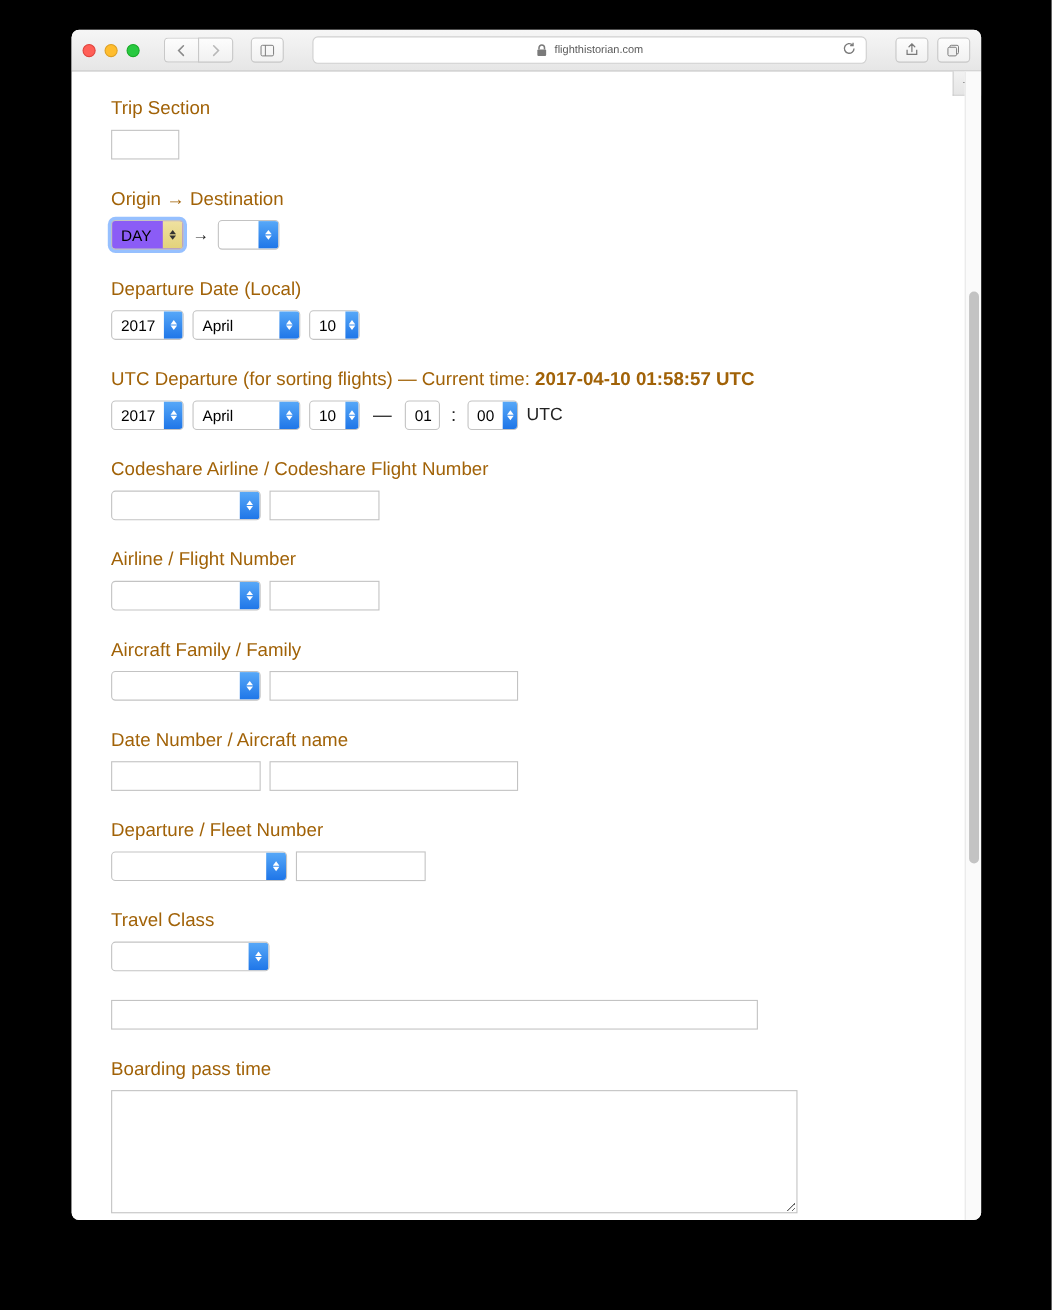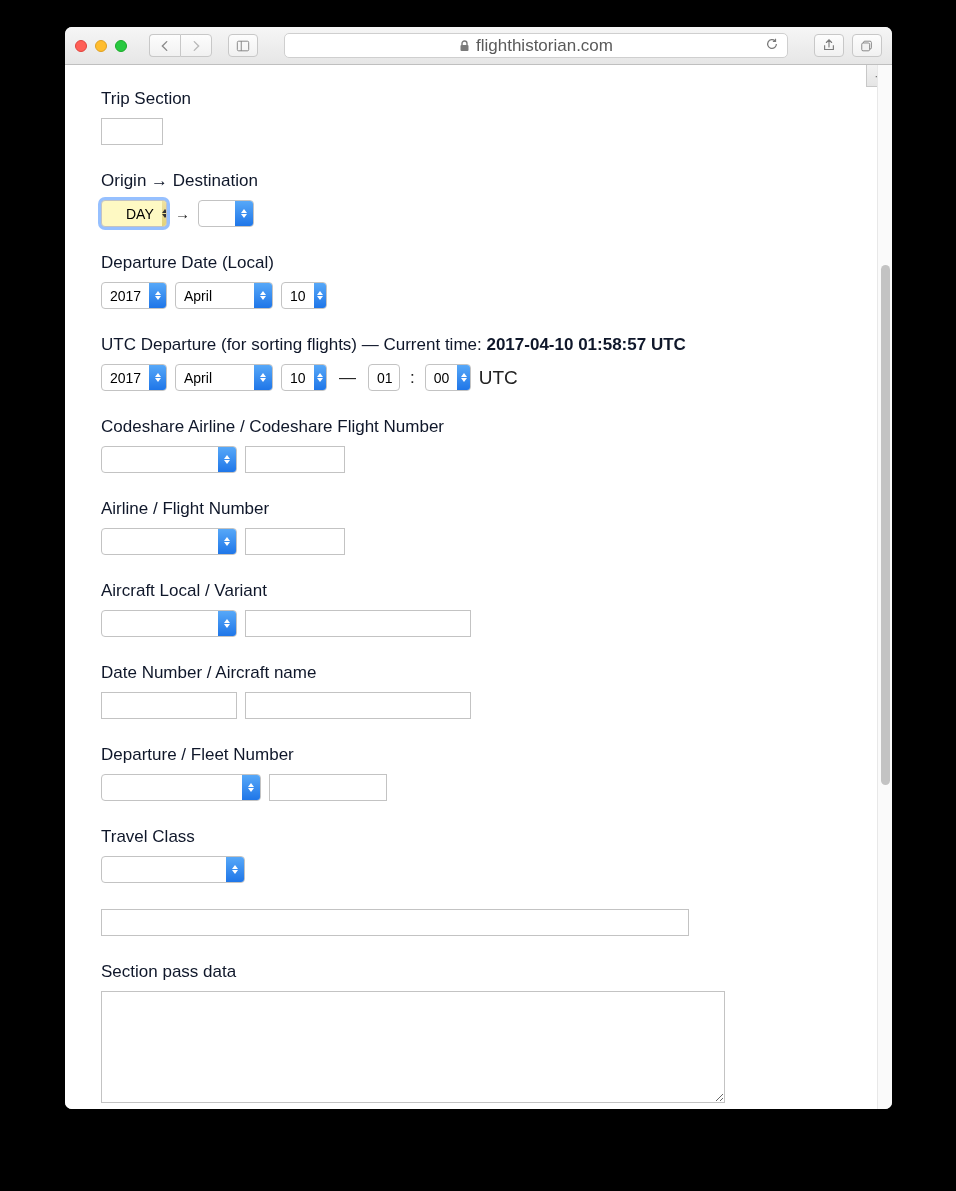--- a/index.html
+++ b/index.html
@@ -73,21 +73,21 @@
     margin: 0 18px;
     height: 25px;
     background: #fff;
     border: 1px solid #cfcfcf;
     border-radius: 5px;
     display: flex;
     align-items: center;
     justify-content: center;
     gap: 6px;
     color: #5a5a5a;
-    font-size: 17px;
+    font-size: 10px;
     position: relative;
   }
   .urlbar .refresh {
     position: absolute;
     right: 8px;
     color: #7a7a7a;
   }
   .right-btns {
     display: flex;
     gap: 8px;
@@ -130,21 +130,21 @@
     left: 3px;
     width: 9px;
     border-radius: 5px;
     background: #c3c3c3;
   }
   .field {
     margin-bottom: 26px;
   }
   .field-label {
     font-size: 17px;
-    color: #0f172a;
+    color: #a16207;
     font-weight: 400;
     margin-bottom: 9px;
     display: block;
   }
   .row {
     display: flex;
     align-items: center;
     gap: 8px;
   }
   .text-input {
@@ -183,35 +183,34 @@
   .select .stepper::before,
   .select .stepper::after {
     content: "";
     width: 0; height: 0;
     border-left: 3.5px solid transparent;
     border-right: 3.5px solid transparent;
   }
   .select .stepper::before { border-bottom: 4px solid #fff; }
   .select .stepper::after { border-top: 4px solid #fff; }
   .select.highlight {
-    background: #fef9c3;
+    background: #8b5cf6;
     box-shadow: 0 0 0 3px rgba(80,150,255,0.6);
-    padding-left: 16px;
   }
   .select.highlight .stepper {
     background: linear-gradient(#efe1a0, #e3d27a);
   }
   .select.highlight .stepper::before { border-bottom-color: #333; }
   .select.highlight .stepper::after { border-top-color: #333; }
   .arrow-sep {
     font-size: 15px;
     color: #222;
   }
   .inline-text {
-    font-size: 19px;
+    font-size: 16px;
     color: #222;
   }
   .dash {
     font-size: 17px;
     color: #222;
     padding: 0 4px;
   }
   .colon {
     font-size: 17px;
     color: #222;
@@ -375,21 +374,21 @@
         <div class="row">
           <div class="select" style="width:136px">
             <span class="sel-body"></span>
             <span class="stepper"></span>
           </div>
           <input class="text-input" style="width: 100px;" value="">
         </div>
       </div>
 
       <div class="field">
-        <label class="field-label">Aircraft Local / Variant</label>
+        <label class="field-label">Aircraft Family / Family</label>
         <div class="row">
           <div class="select" style="width:136px">
             <span class="sel-body"></span>
             <span class="stepper"></span>
           </div>
           <input class="text-input" style="width: 226px;" value="">
         </div>
       </div>
 
       <div class="field">
@@ -417,21 +416,21 @@
           <span class="sel-body"></span>
           <span class="stepper"></span>
         </div>
       </div>
 
       <div class="field">
         <input class="text-input" style="width: 588px;" value="">
       </div>
 
       <div class="field" style="margin-bottom:0">
-        <label class="field-label">Section pass data</label>
+        <label class="field-label">Boarding pass time</label>
         <textarea class="text-area" style="width: 624px; height: 112px;" value=""></textarea>
       </div>
 
     </div>
 
     <div class="scrollbar-track">
       <div class="scrollbar-thumb" style="top:200px;height:520px"></div>
     </div>
   </div>
 

